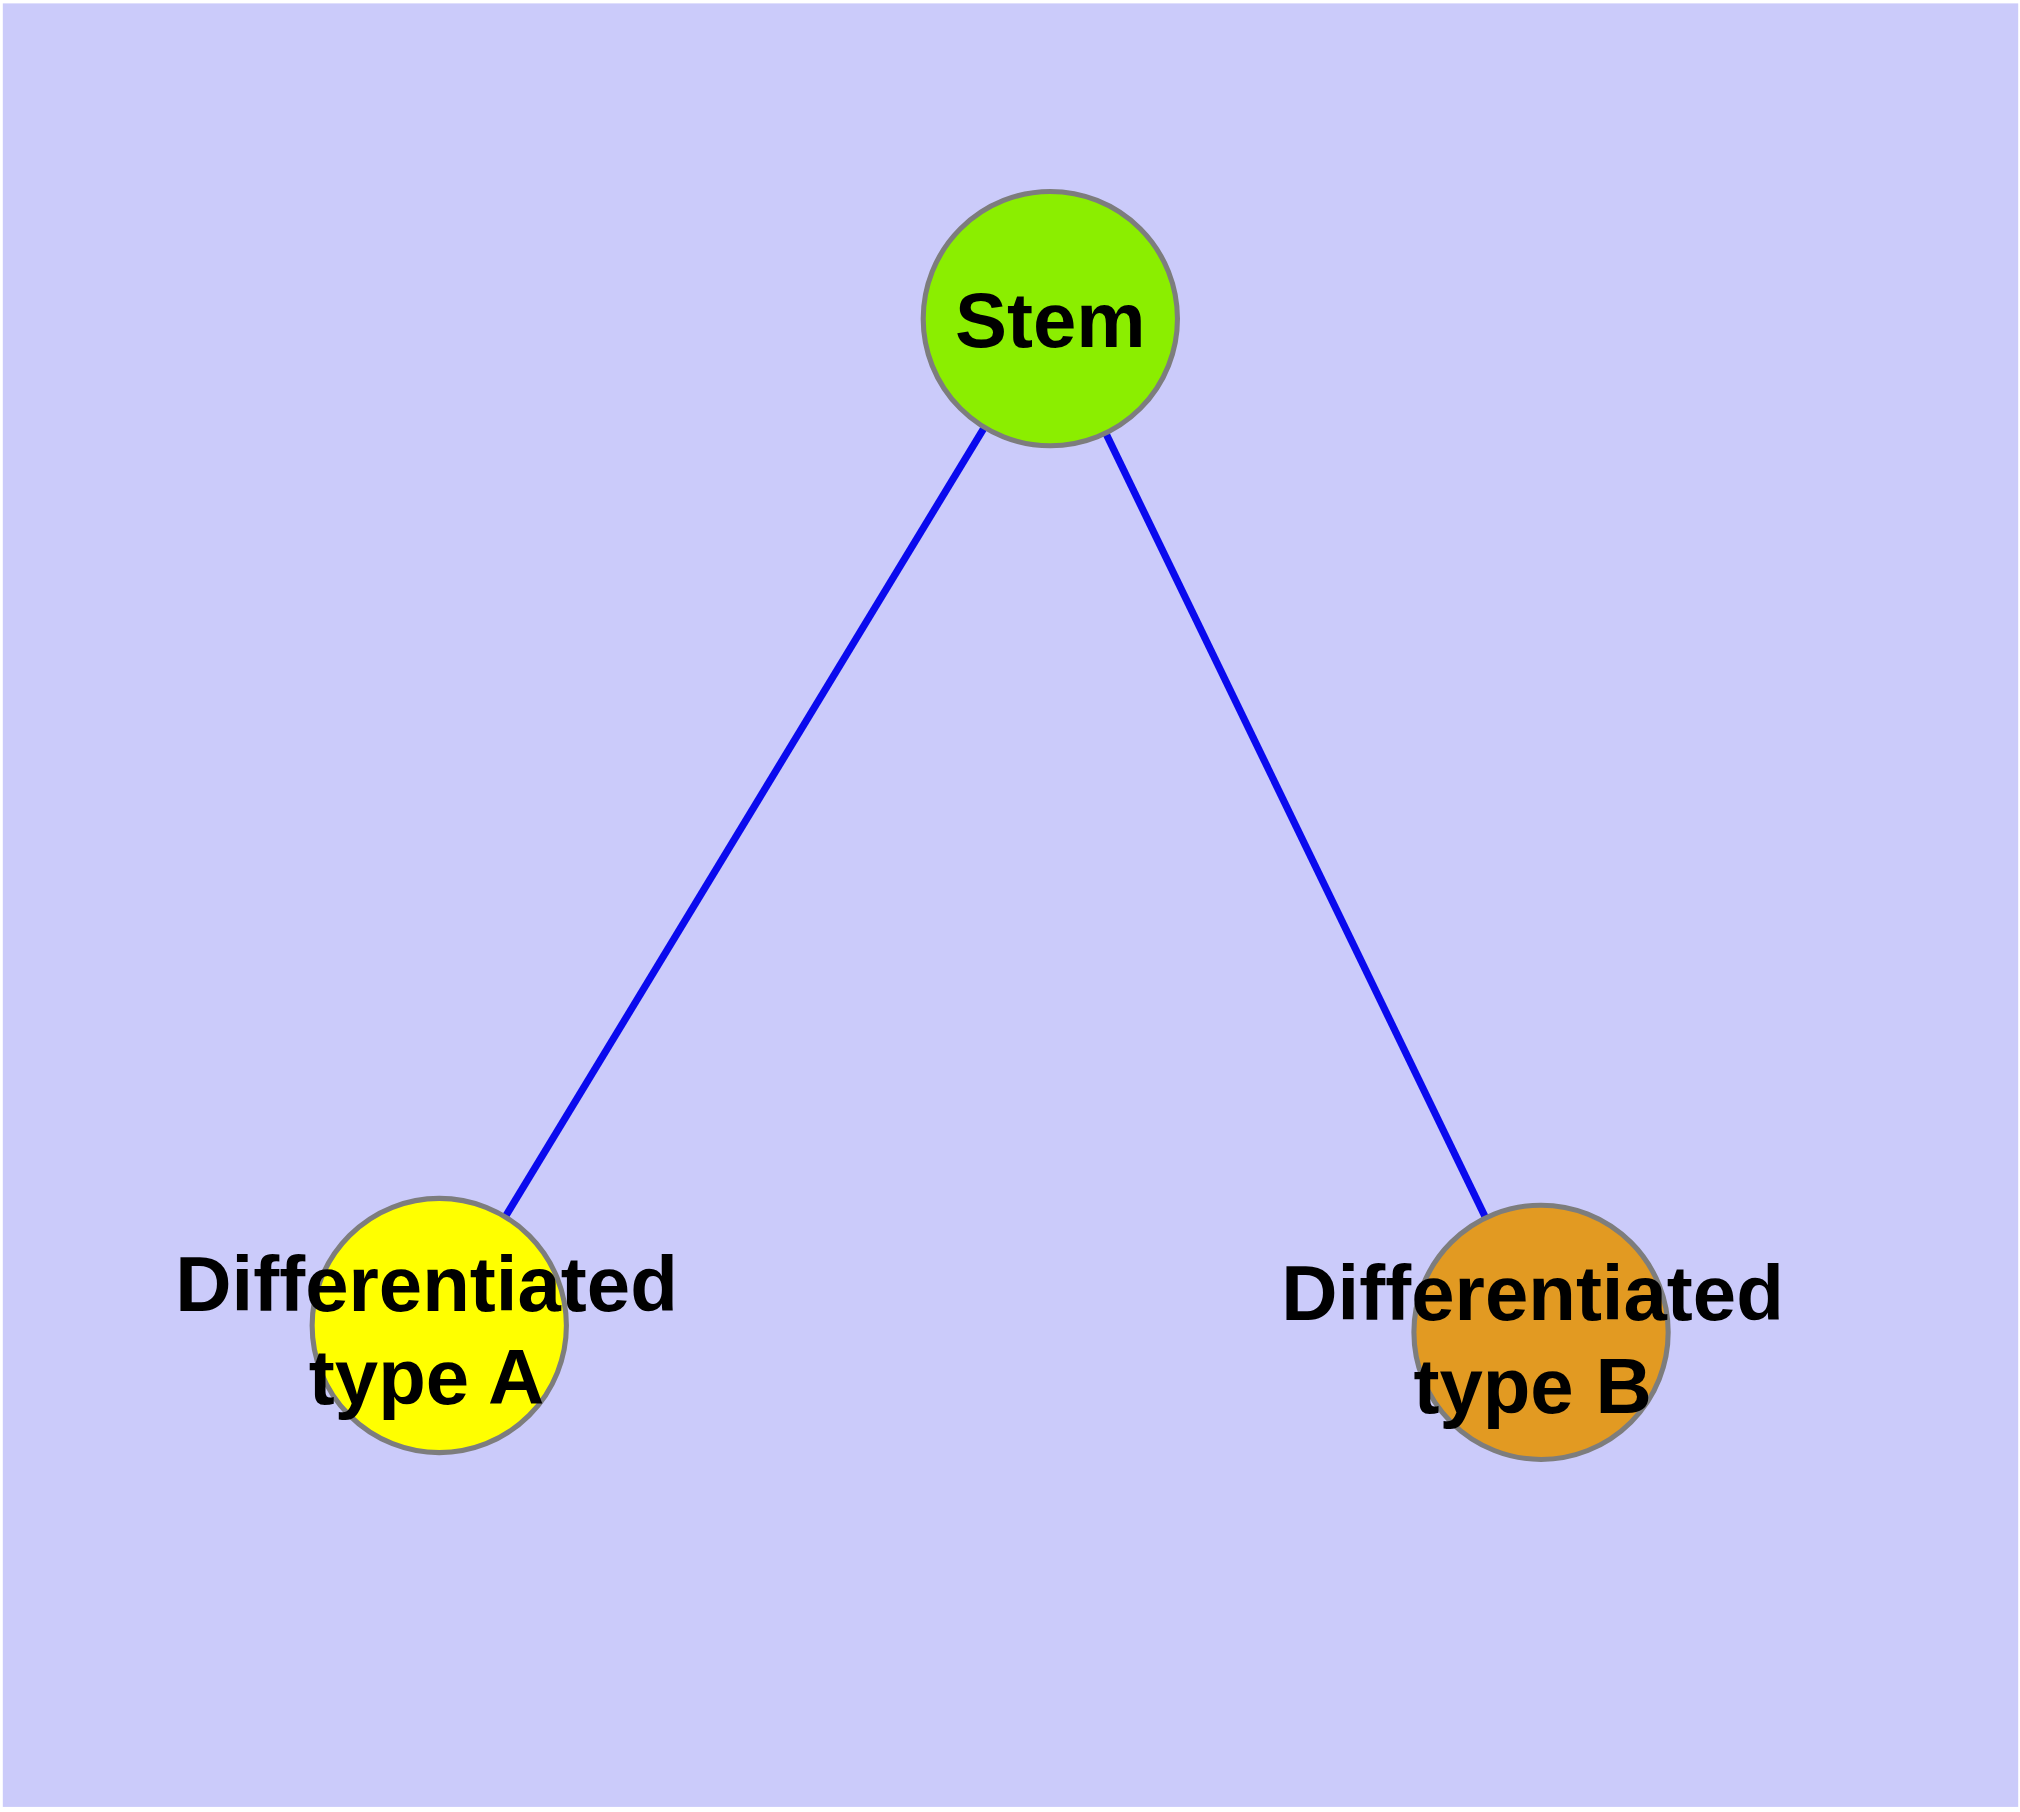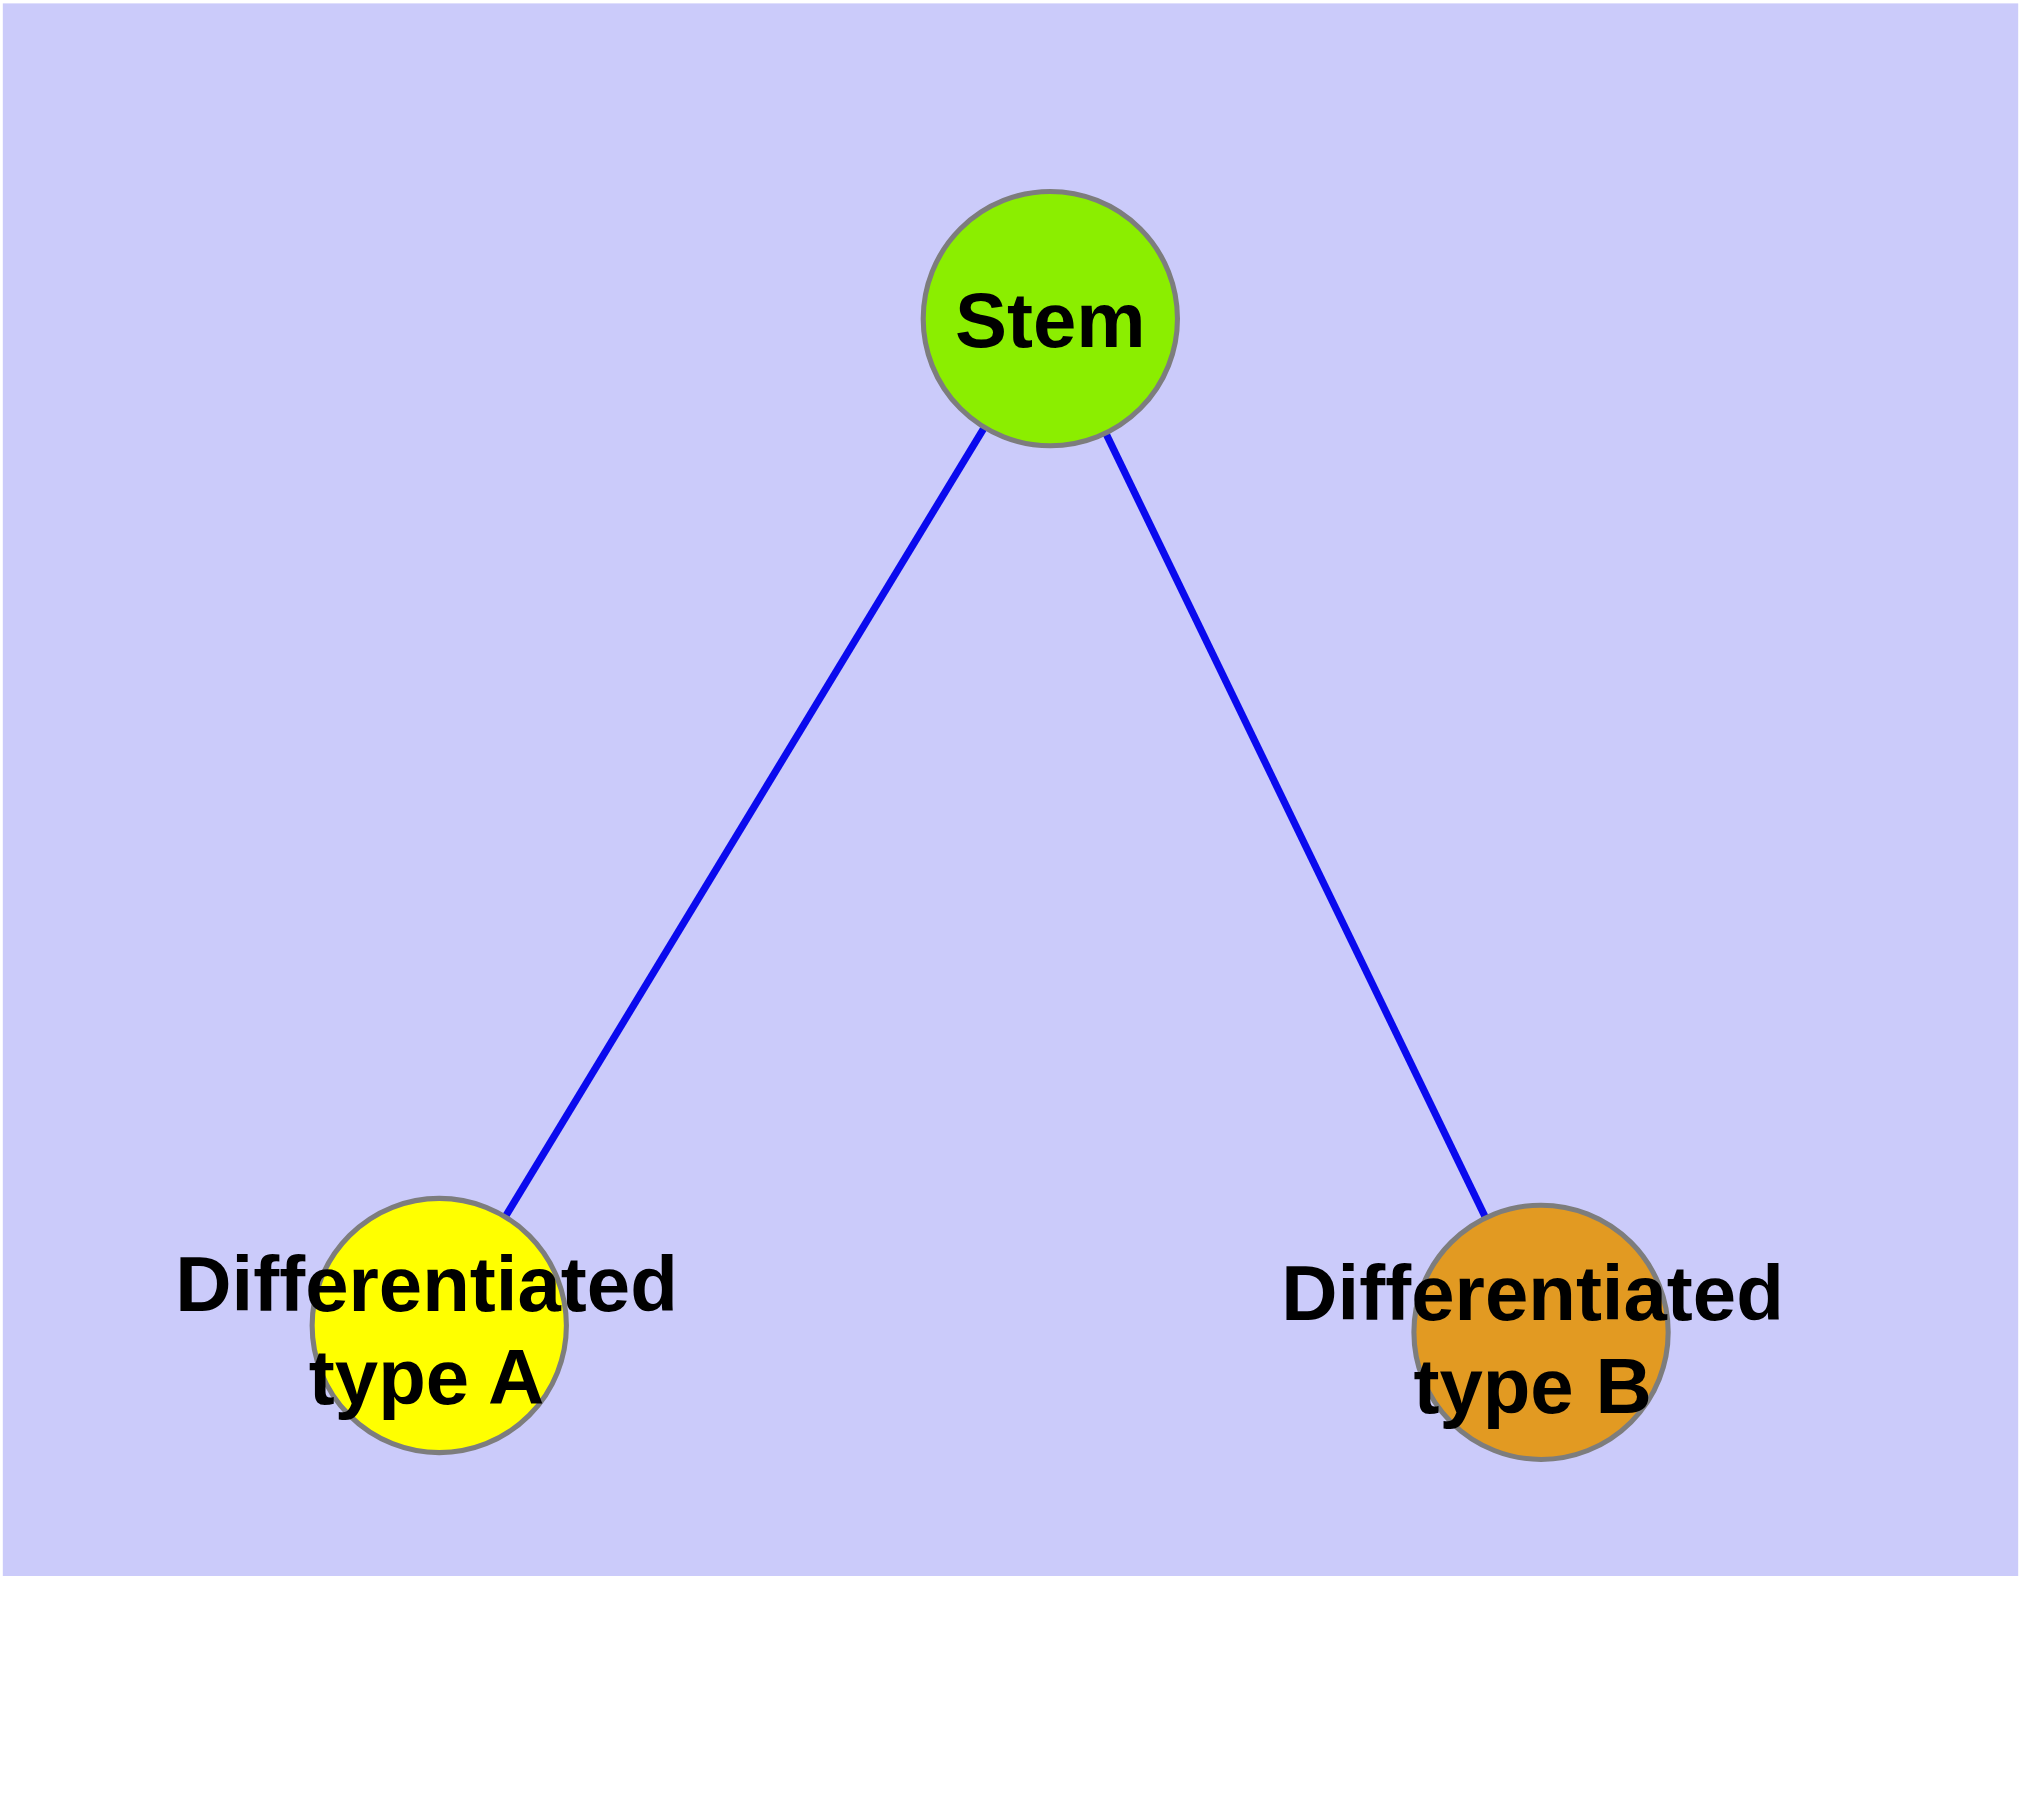--- a/index.html
+++ b/index.html
@@ -2,21 +2,21 @@
 <html style="font-size:13.6px"><head>
 <meta charset="utf-8">
 <style>
   html, body {
     margin: 0;
     padding: 0;
     background: #ffffff;
   }
   .figure-wrap {
     width: 2021px;
-    height: 1576px;
+    height: 1812px;
     position: relative;
   }
   svg {
     display: block;
     width: 2021px;
     height: 1812px;
   }
   .edge {
     stroke-width: 8.5;
     fill: none;

